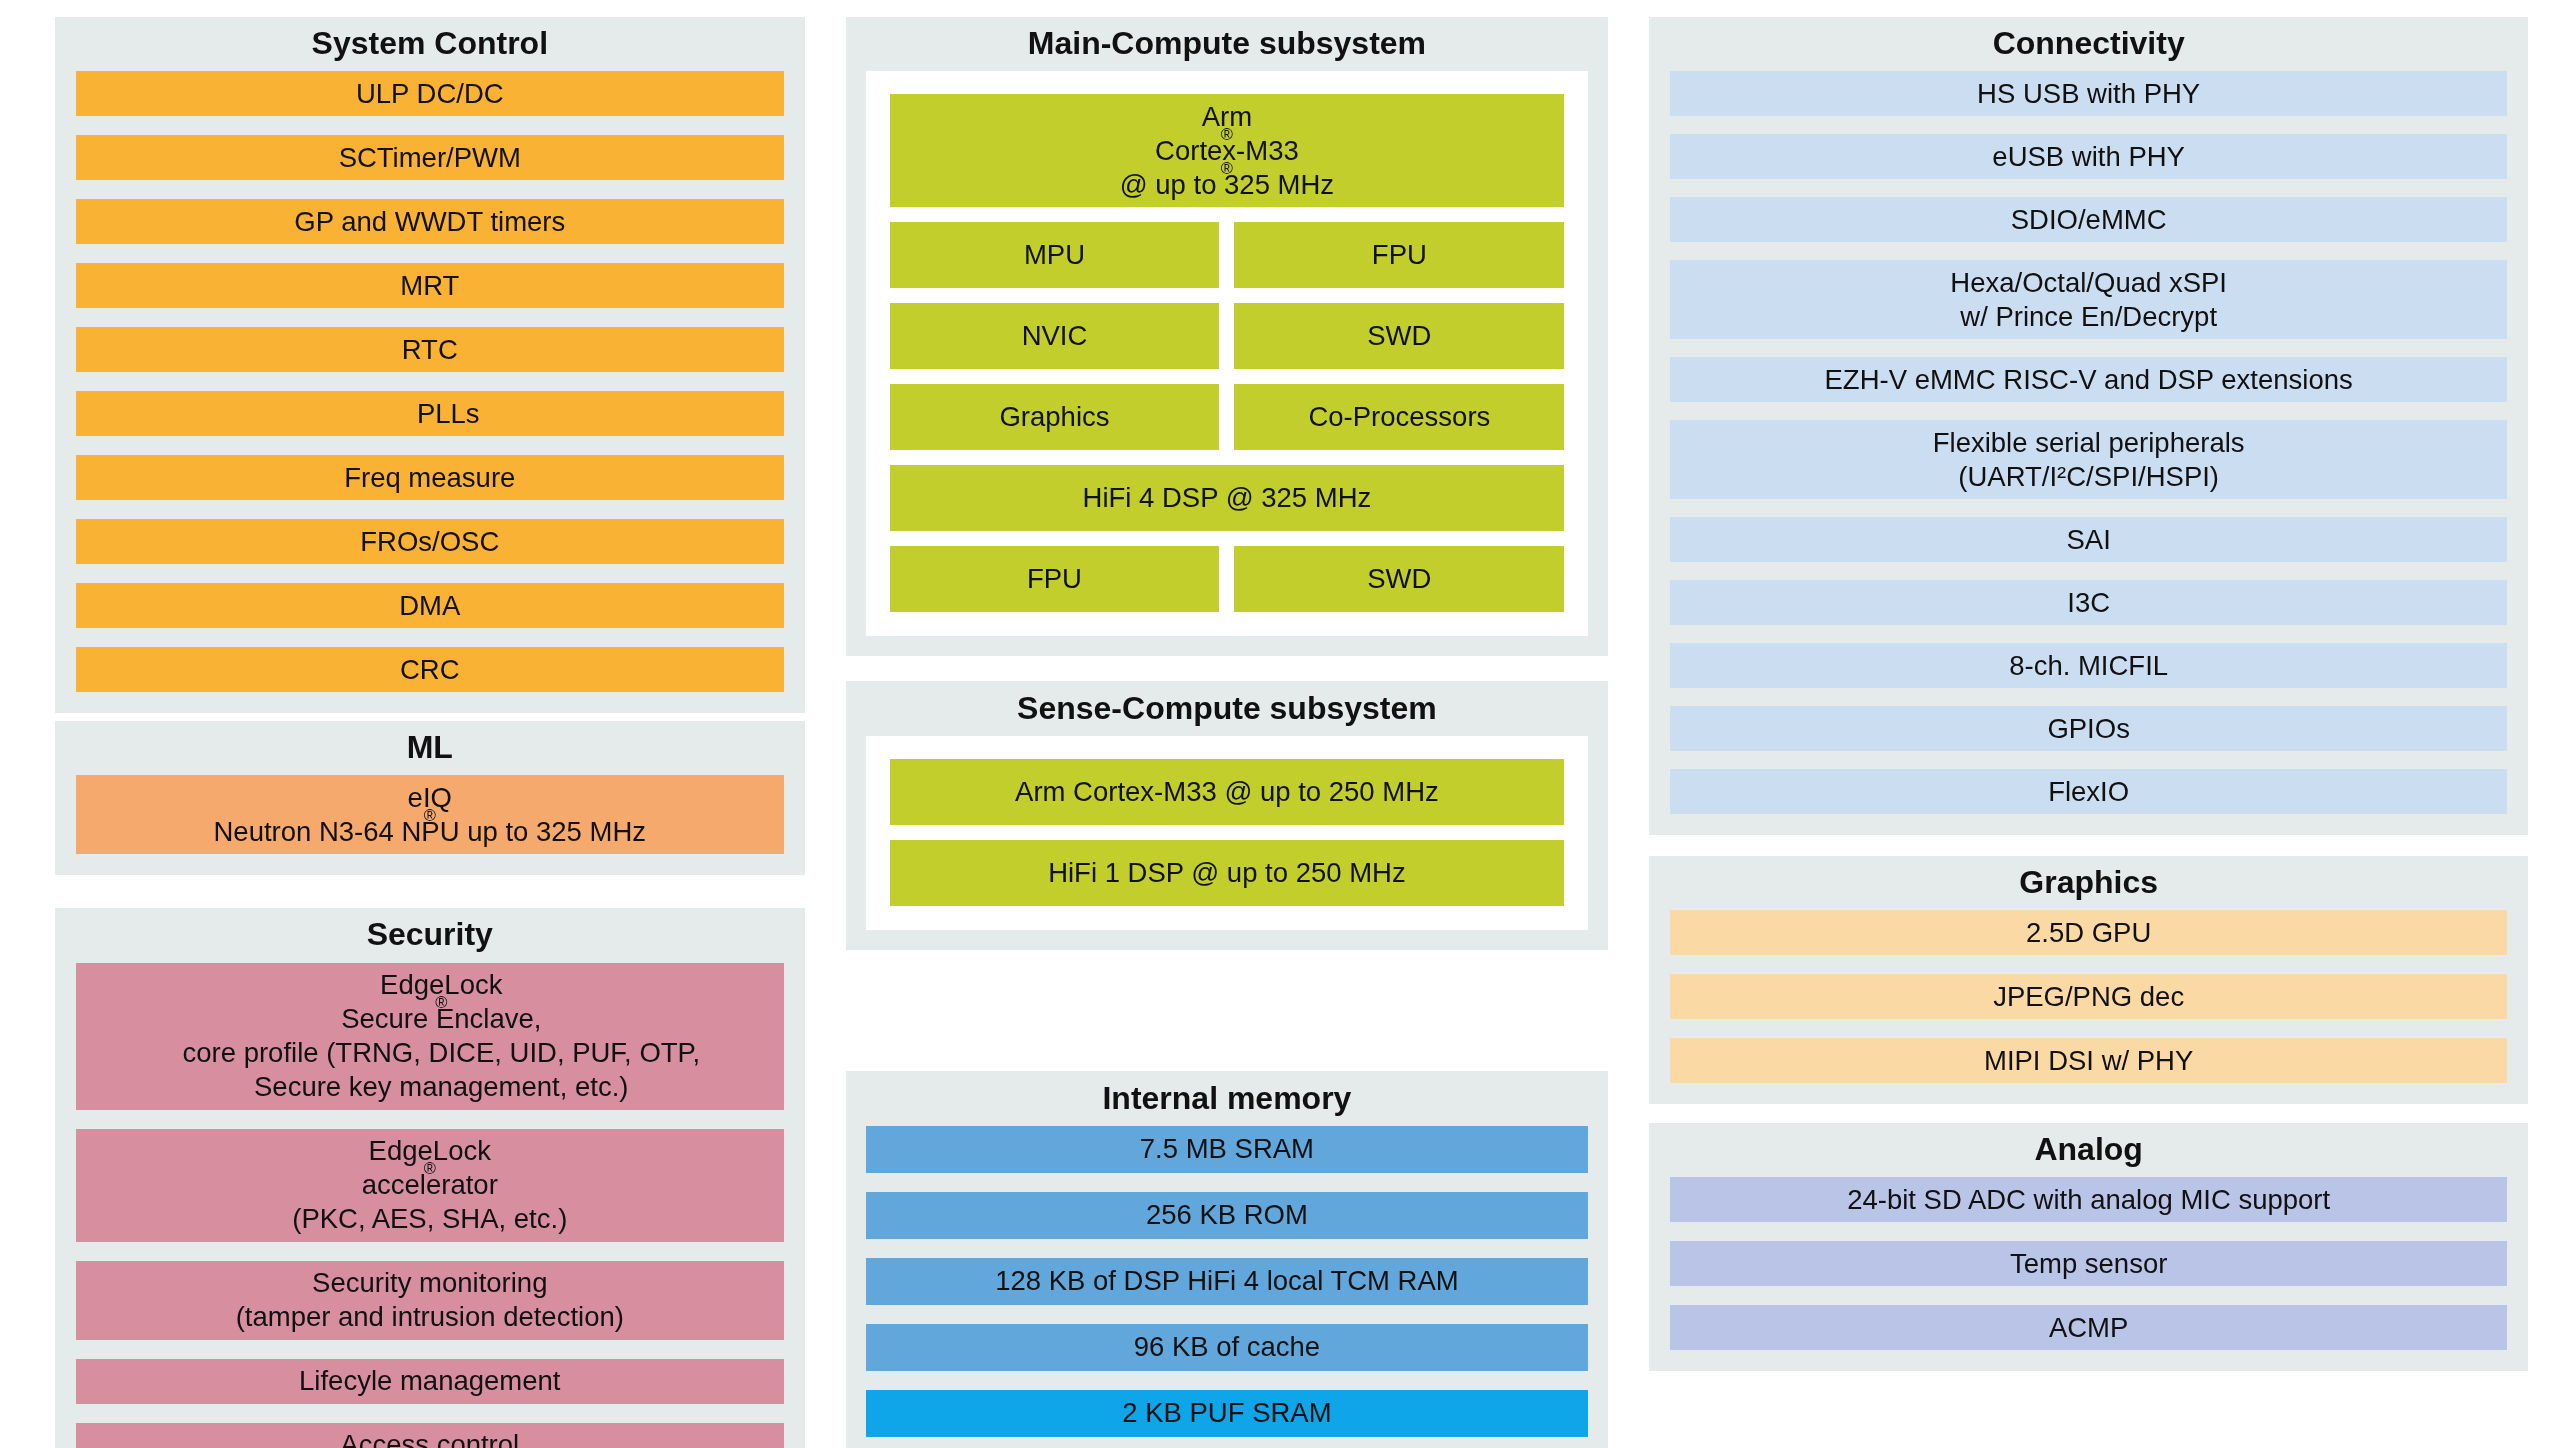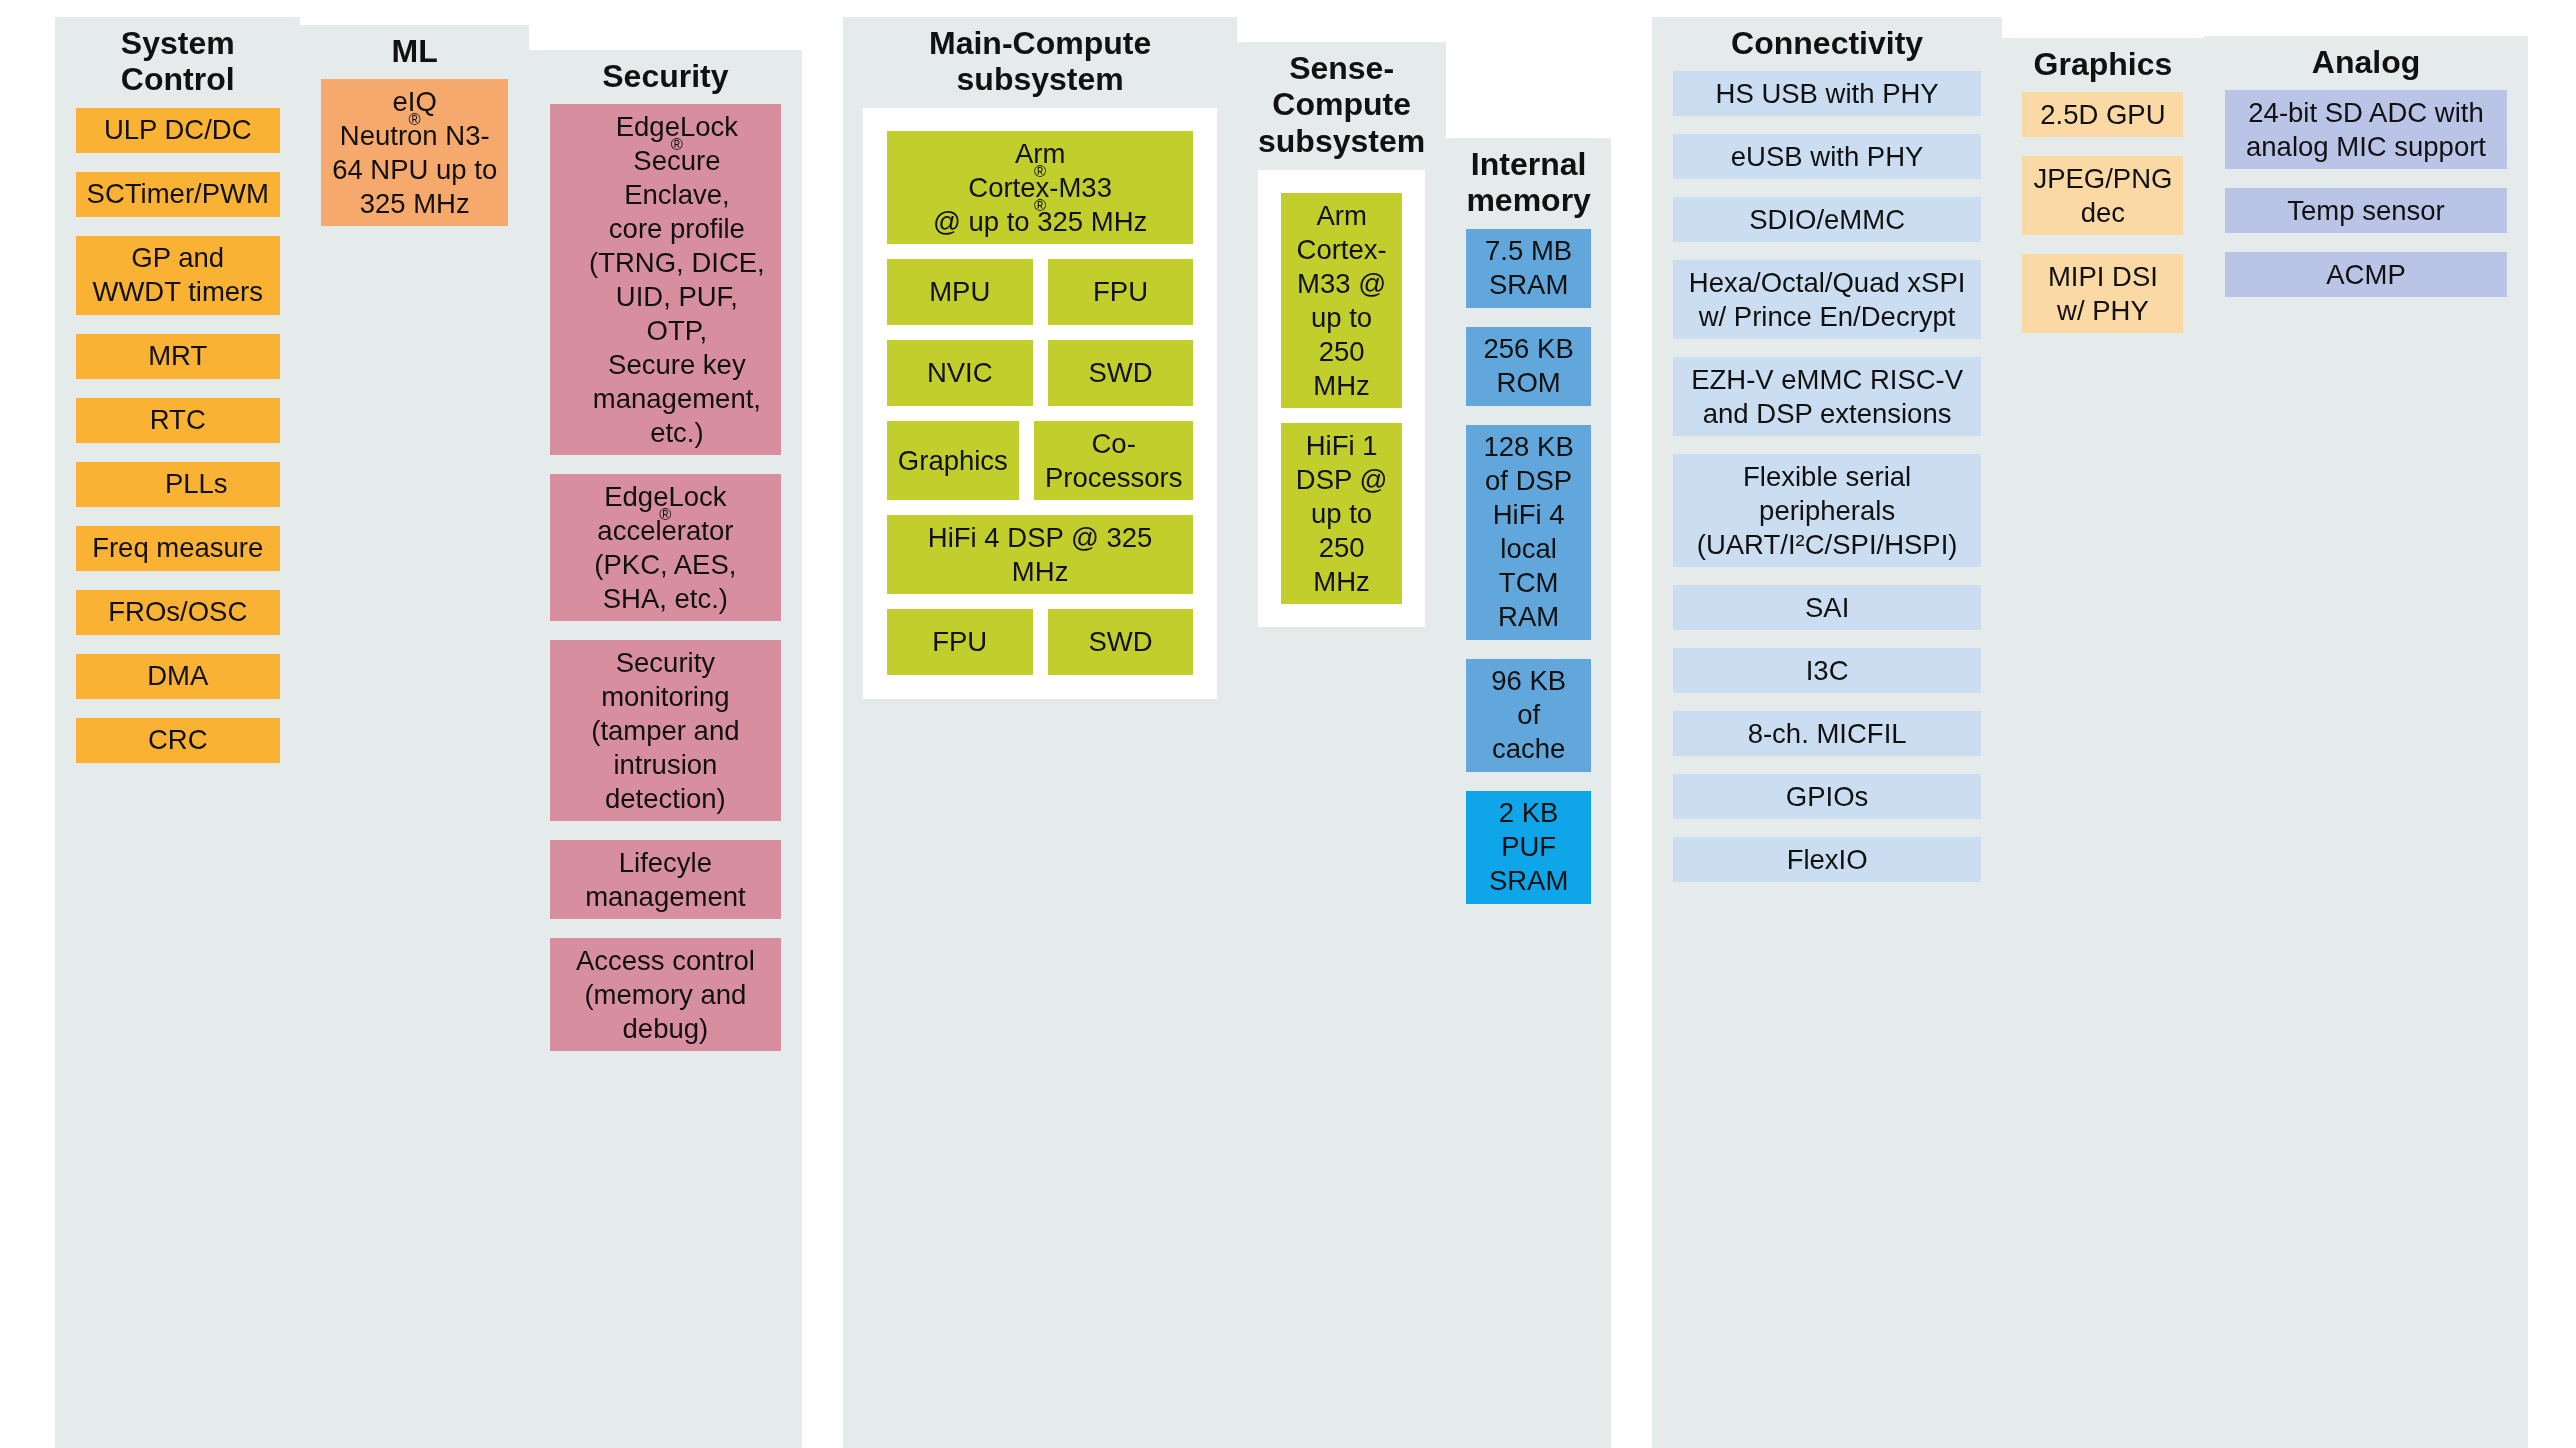--- a/index.html
+++ b/index.html
@@ -10,21 +10,21 @@
     color: #111111;
     overflow: hidden;
   }
   .page {
     box-sizing: border-box;
     width: 2576px; height: 1449px;
     padding: 16.5px 48px 0 55px;
     display: flex;
     gap: 41px;
   }
-  .col { display: flex; flex-direction: row; }
+  .col { display: flex; flex-direction: column; }
   .col-1 { width: 795px; }
   .col-2 { width: 809px; }
   .col-3 { width: 932px; }
 
   .panel {
     box-sizing: border-box;
     padding: 8.2px 20.6px 20.6px 20.6px;
   }
   .mt12  { margin-top: 8.2px; }
   .mt28  { margin-top: 19px; }

